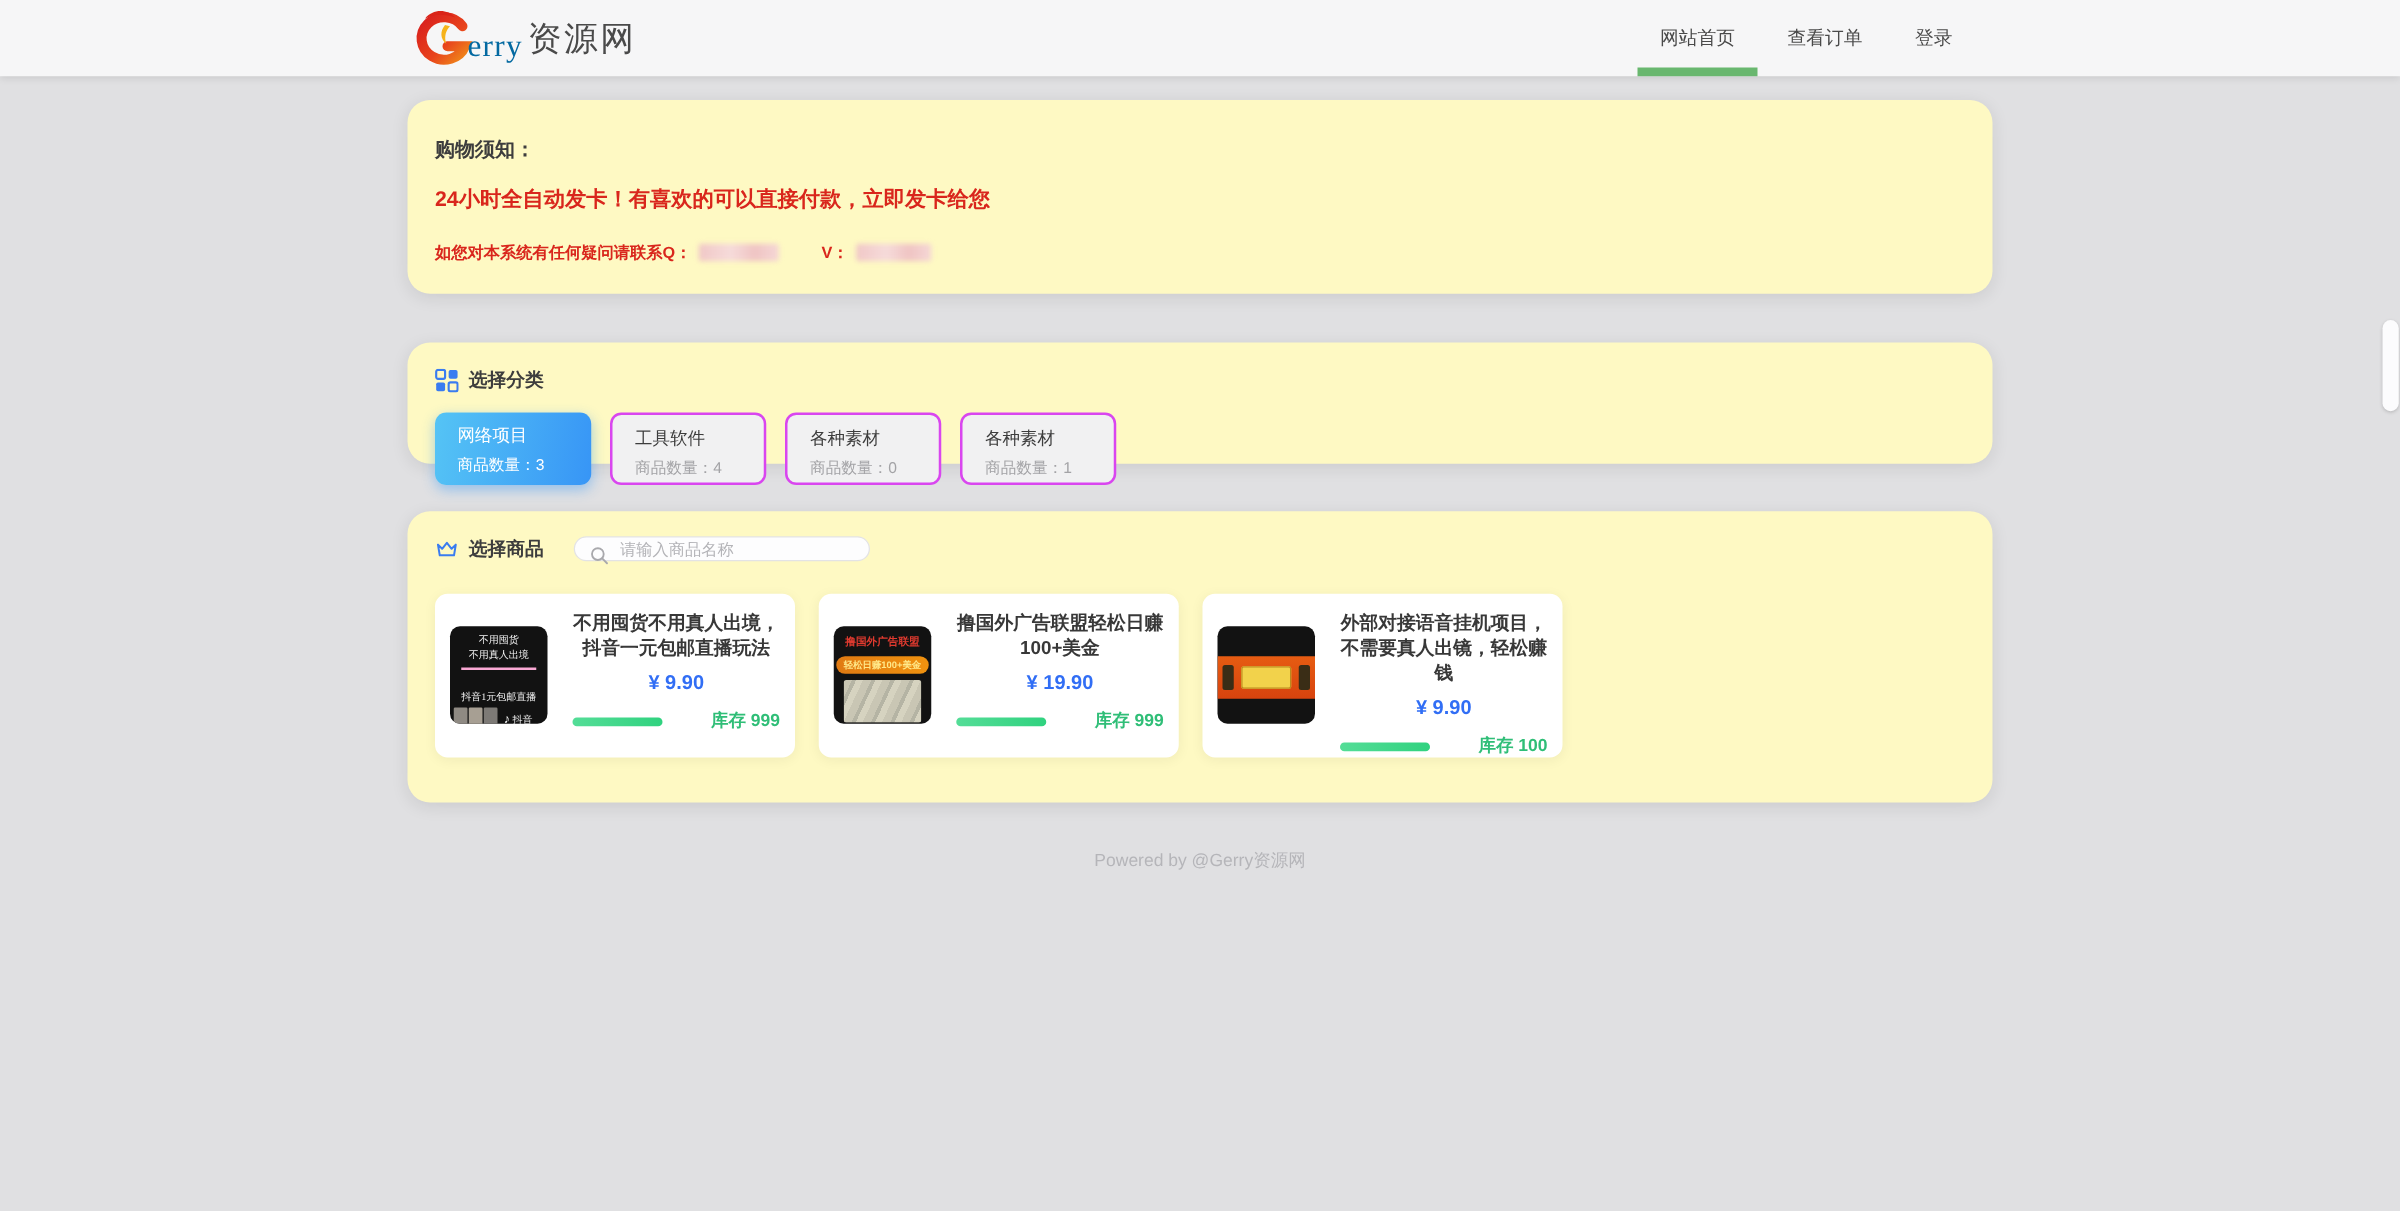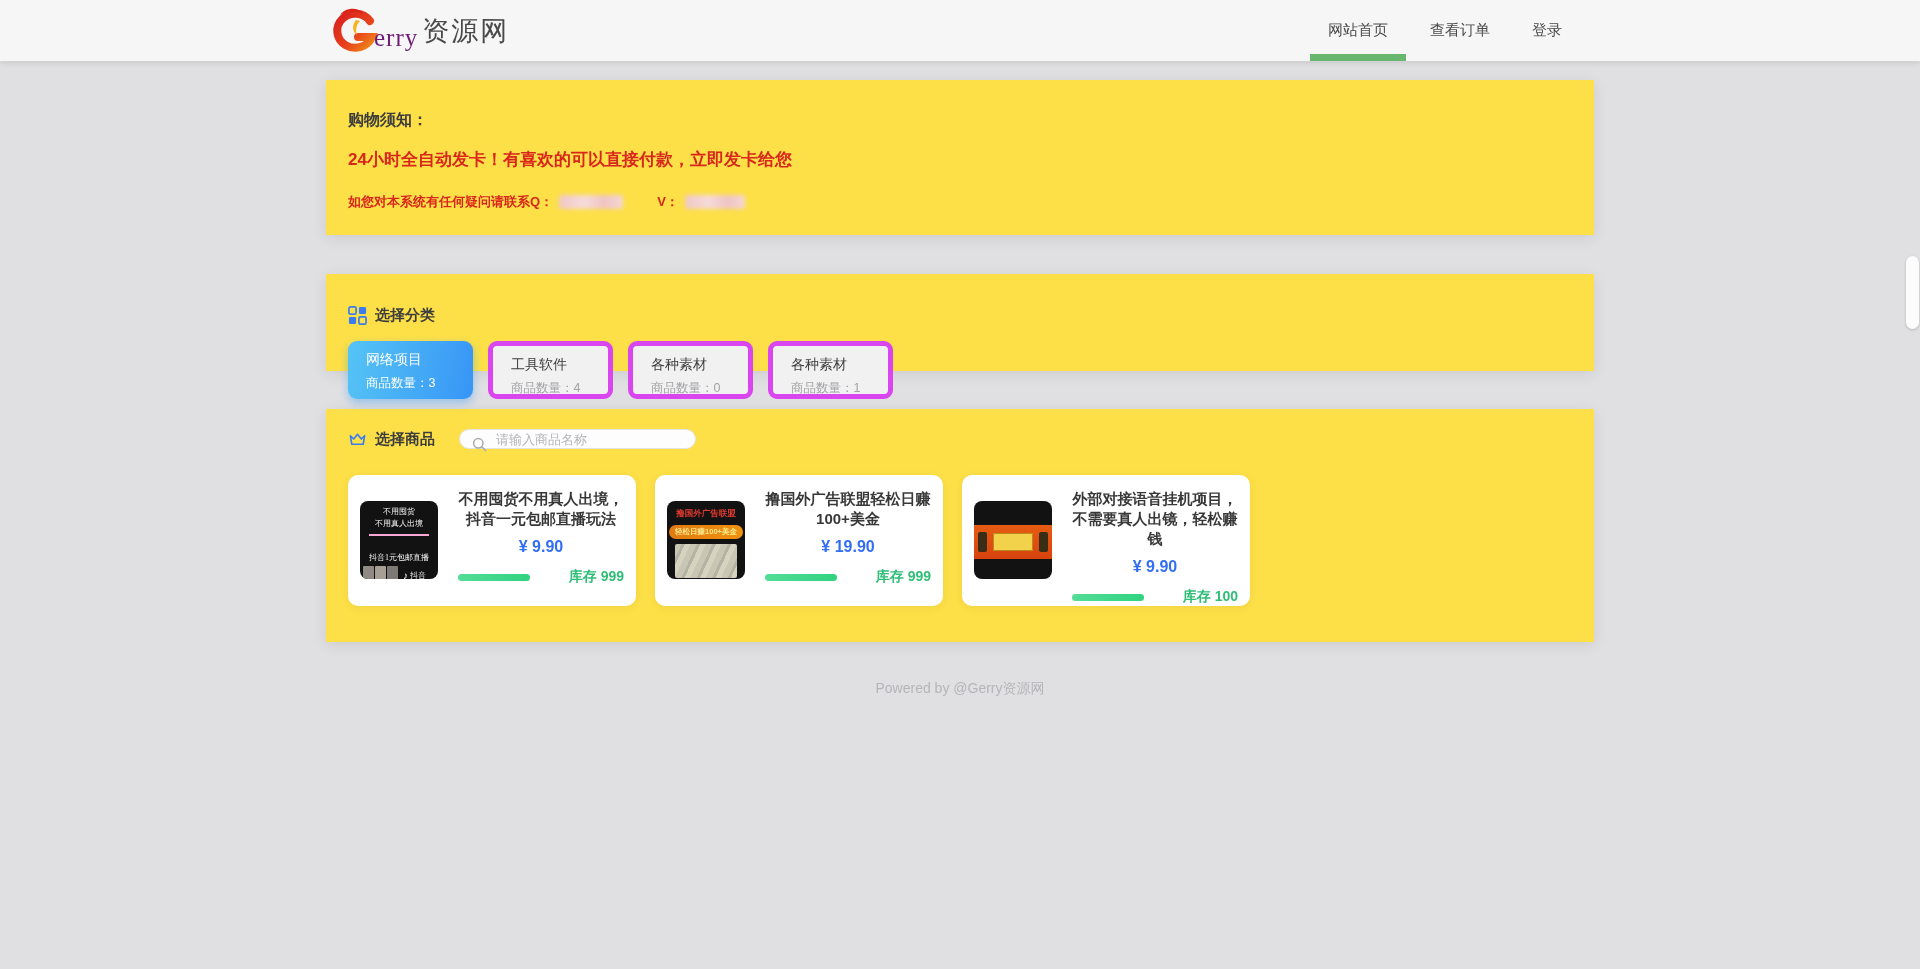--- a/index.html
+++ b/index.html
@@ -18,62 +18,62 @@
     position:relative; z-index:5;
   }
   .nav-inner {
     width:1268px; height:100%; margin:0 auto;
     display:flex; align-items:center; justify-content:space-between;
   }
   .logo { display:flex; align-items:center; height:100%; }
   .logo svg { width:54px; height:50px; display:block; }
   .logo-en {
     font-family:"Liberation Serif","DejaVu Serif",serif;
-    font-size:25px; color:#701a75; letter-spacing:1px;
+    font-size:25px; color:#0369a1; letter-spacing:1px;
     margin-left:-6px; margin-top:14px;
   }
   .logo-cn { font-size:27px; color:#4a4a4a; margin-left:4px; letter-spacing:2px; font-weight:500; }
   .nav-items { display:flex; align-items:center; height:100%; padding-right:32px; gap:42px; }
   .nav-item {
     font-size:15px; color:#4a4a4a; text-decoration:none; cursor:pointer;
     height:100%; display:flex; align-items:center; position:relative;
   }
   .nav-item.active::after {
     content:""; position:absolute; left:-18px; right:-18px; bottom:0;
     height:7px; background:#69b76f;
   }
   
   .container { width:1268px; margin:0 auto; }
   .card {
-    background:#fde047; border-radius:0;
+    background:#fef9c3; border-radius:18px;
     box-shadow:0 3px 14px rgba(0,0,0,.09);
   }
   
   .notice-card { margin-top:19px; height:155px; padding:30px 22px 0 22px; }
   .notice-title { font-size:16px; font-weight:bold; color:#3d3d3d; }
   .notice-line1 { margin-top:17px; font-size:17px; font-weight:bold; color:#d9261c; }
   .notice-line2 { margin-top:22px; font-size:13px; font-weight:bold; color:#d9261c; display:flex; align-items:center; }
   .redact {
     display:inline-block; height:14px; border-radius:2px;
     background:linear-gradient(90deg,#f0c7c6,#f6dbda 40%,#efc4c3 70%,#f5d6d5);
     filter:blur(2px); margin-left:6px;
   }
   .redact.q { width:64px; }
   .redact.v { width:60px; }
   .vlabel { margin-left:34px; }
   
   .sec-header { display:flex; align-items:center; gap:8px; }
   .sec-header .icon { width:19px; height:19px; display:block; }
   .sec-title { font-size:15px; font-weight:bold; color:#3d3d3d; }
   
-  .category-card { margin-top:39px; height:97px; padding:32px 22px 0 22px; }
+  .category-card { margin-top:39px; height:97px; padding:21px 22px 0 22px; }
   .cat-row { display:flex; gap:15px; margin-top:16px; }
   .cat-tile {
     width:125px; height:58px; border-radius:9px; cursor:pointer;
-    background:#f1f1f2; border:5px solid #d946ef;
+    background:#f1f1f2; border:2px solid #d946ef;
     padding:10px 0 0 18px;
   }
   .cat-name { font-size:14px; color:#3d3d3d; }
   .cat-count { font-size:12.5px; color:#a3a3a6; margin-top:6px; }
   .cat-tile.active {
     background:linear-gradient(100deg,#55c4f5 0%,#3795f6 100%);
     border:none; box-shadow:0 4px 10px rgba(56,152,246,.45);
   }
   .cat-tile.active .cat-name,
   .cat-tile.active .cat-count { color:#ffffff; }

